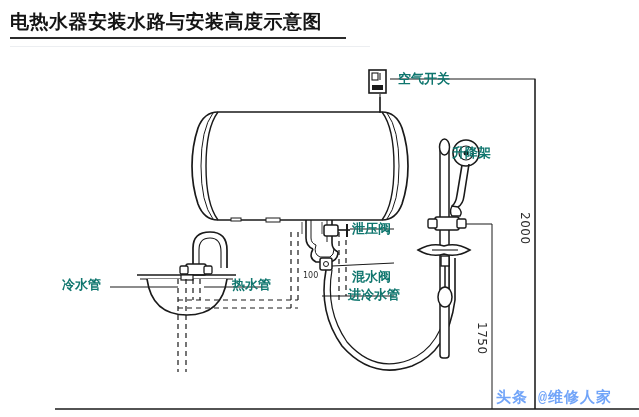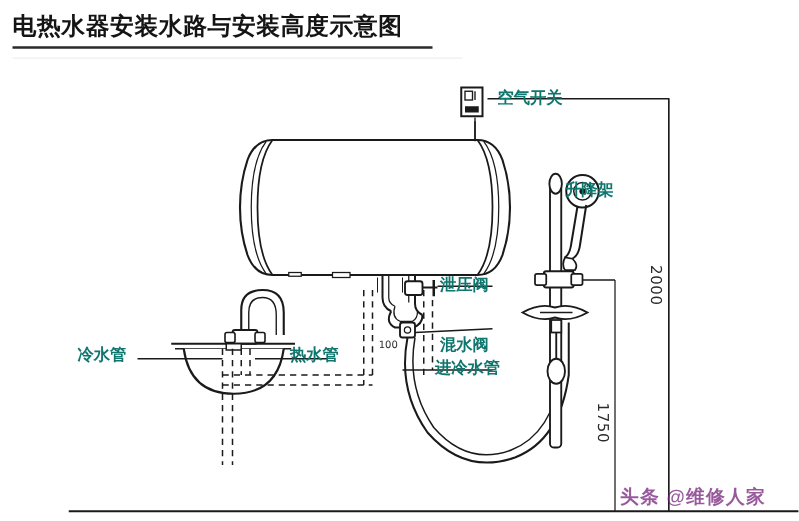--- a/index.html
+++ b/index.html
@@ -108,25 +108,25 @@
   #micro-100    { left: 303px; top: 226px; }
   
   #watermark {
     position: absolute;
     left: 496px;
     top: 388px;
     width: 140px;
     height: 24px;
     font-size: 15px;
     font-weight: 700;
-    color: #701a75;
+    color: #3b82f6;
     opacity: 0.72;
     letter-spacing: 1px;
     white-space: nowrap;
-    font-family: Liberation Sans, sans-serif;
+    font-family: Liberation Mono, monospace;
   }
 </style>
 </head>
 <body>
 
 <div id="page">
 
   <div id="title-bar">
     <div id="title-text">电热水器安装水路与安装高度示意图</div>
     <div id="title-rule"></div>

